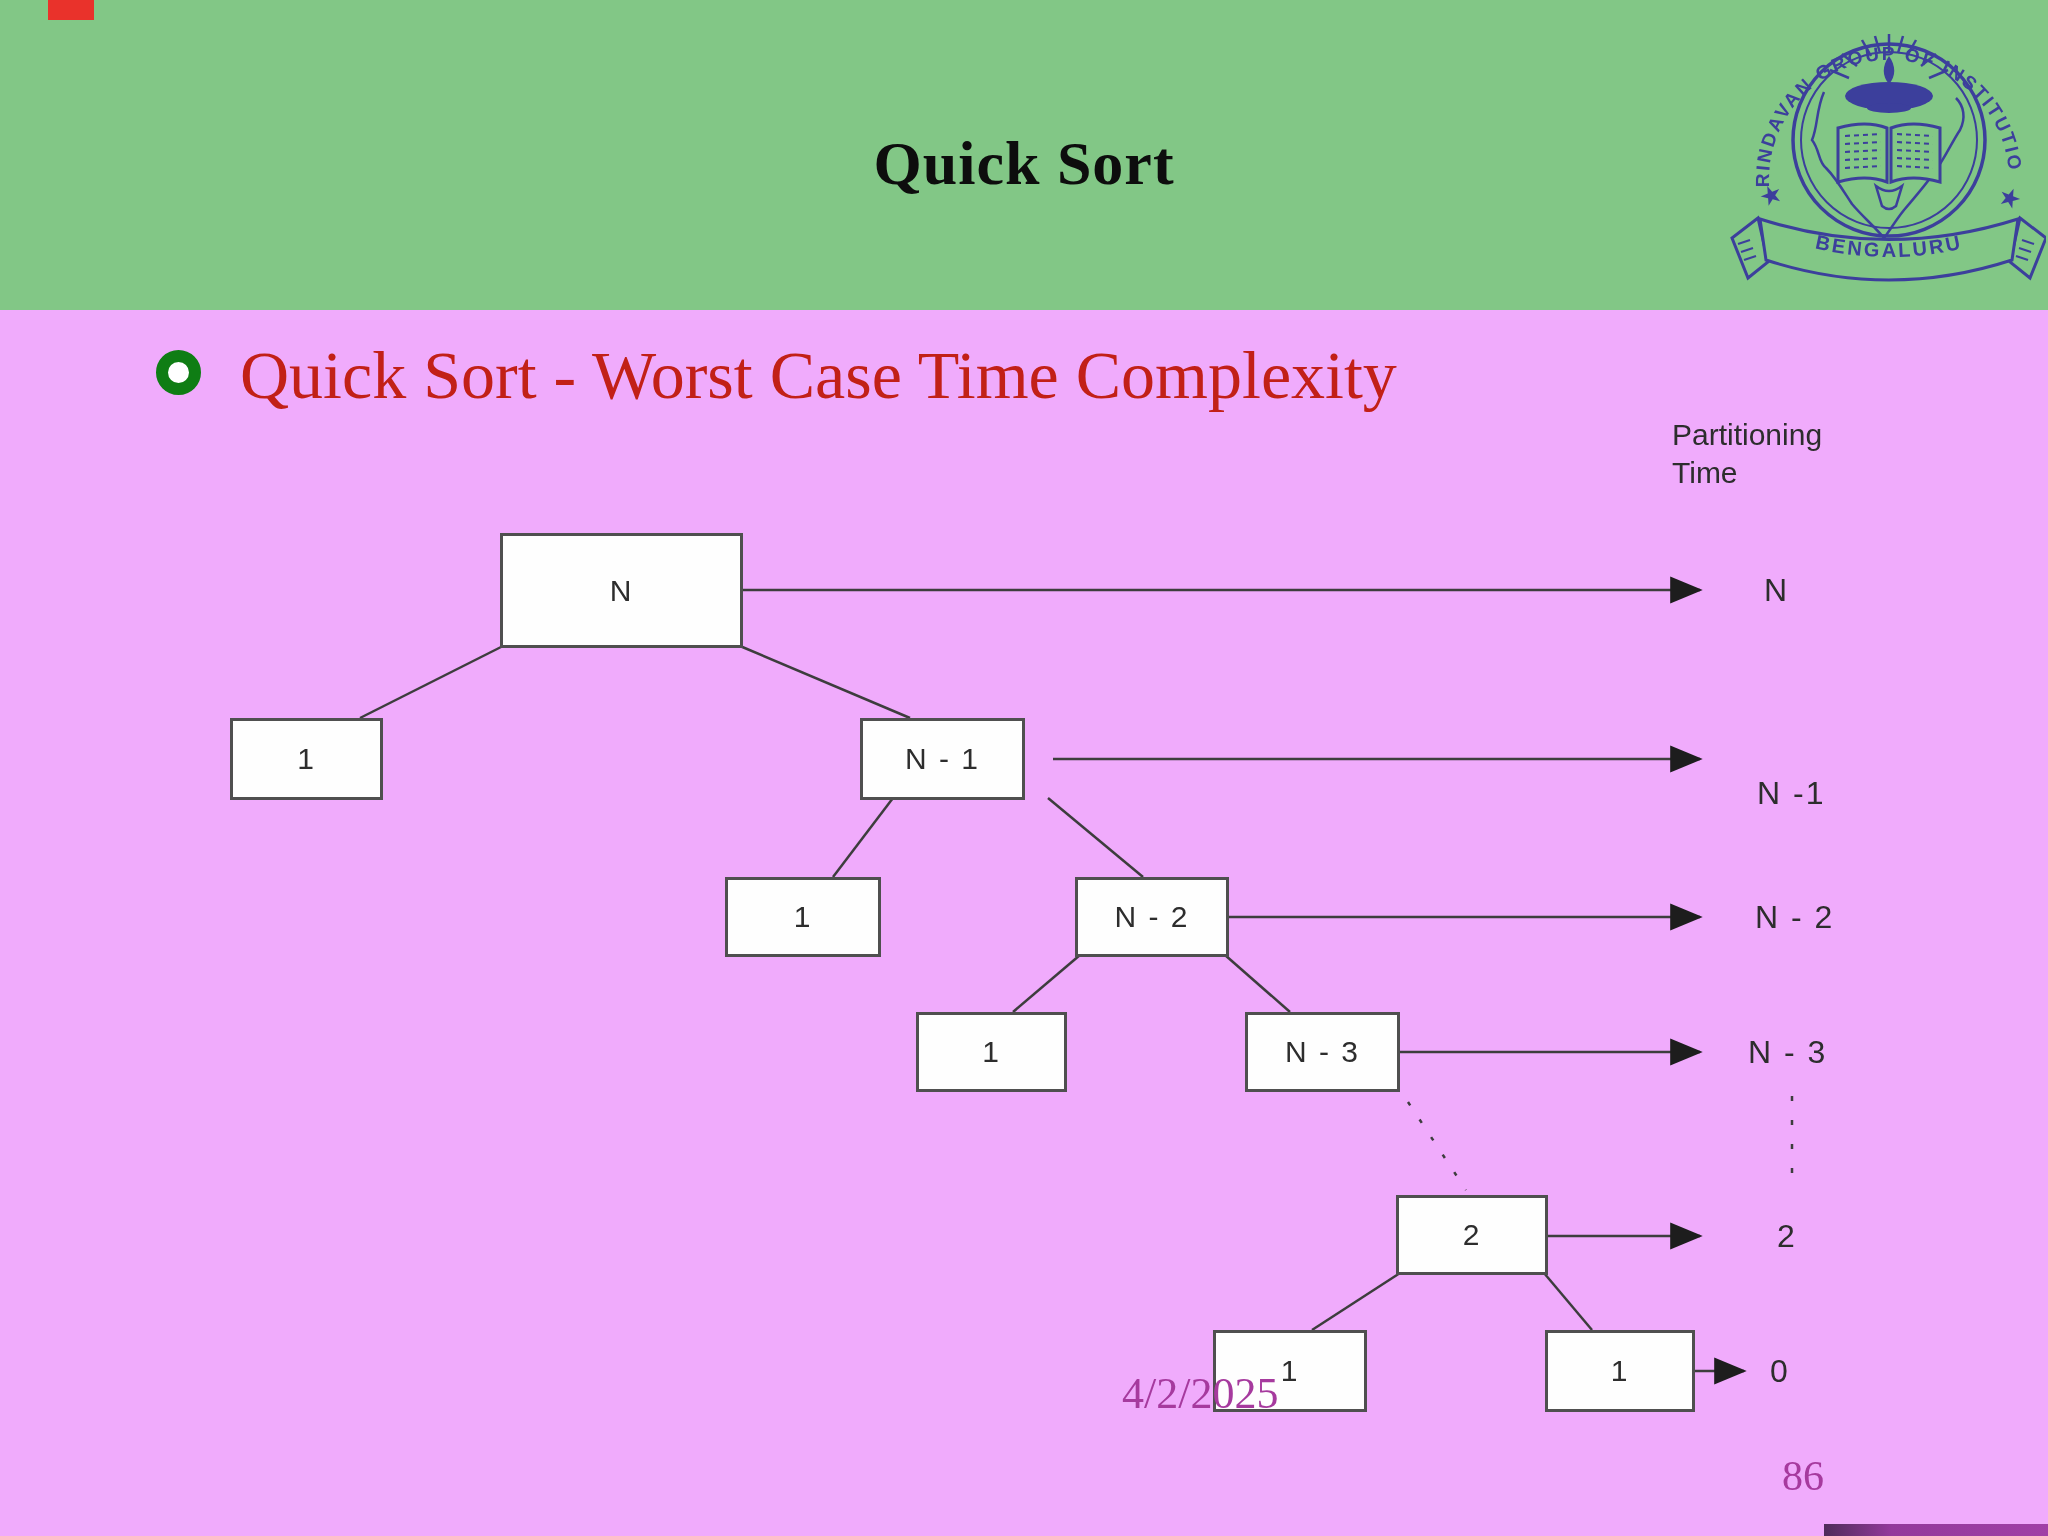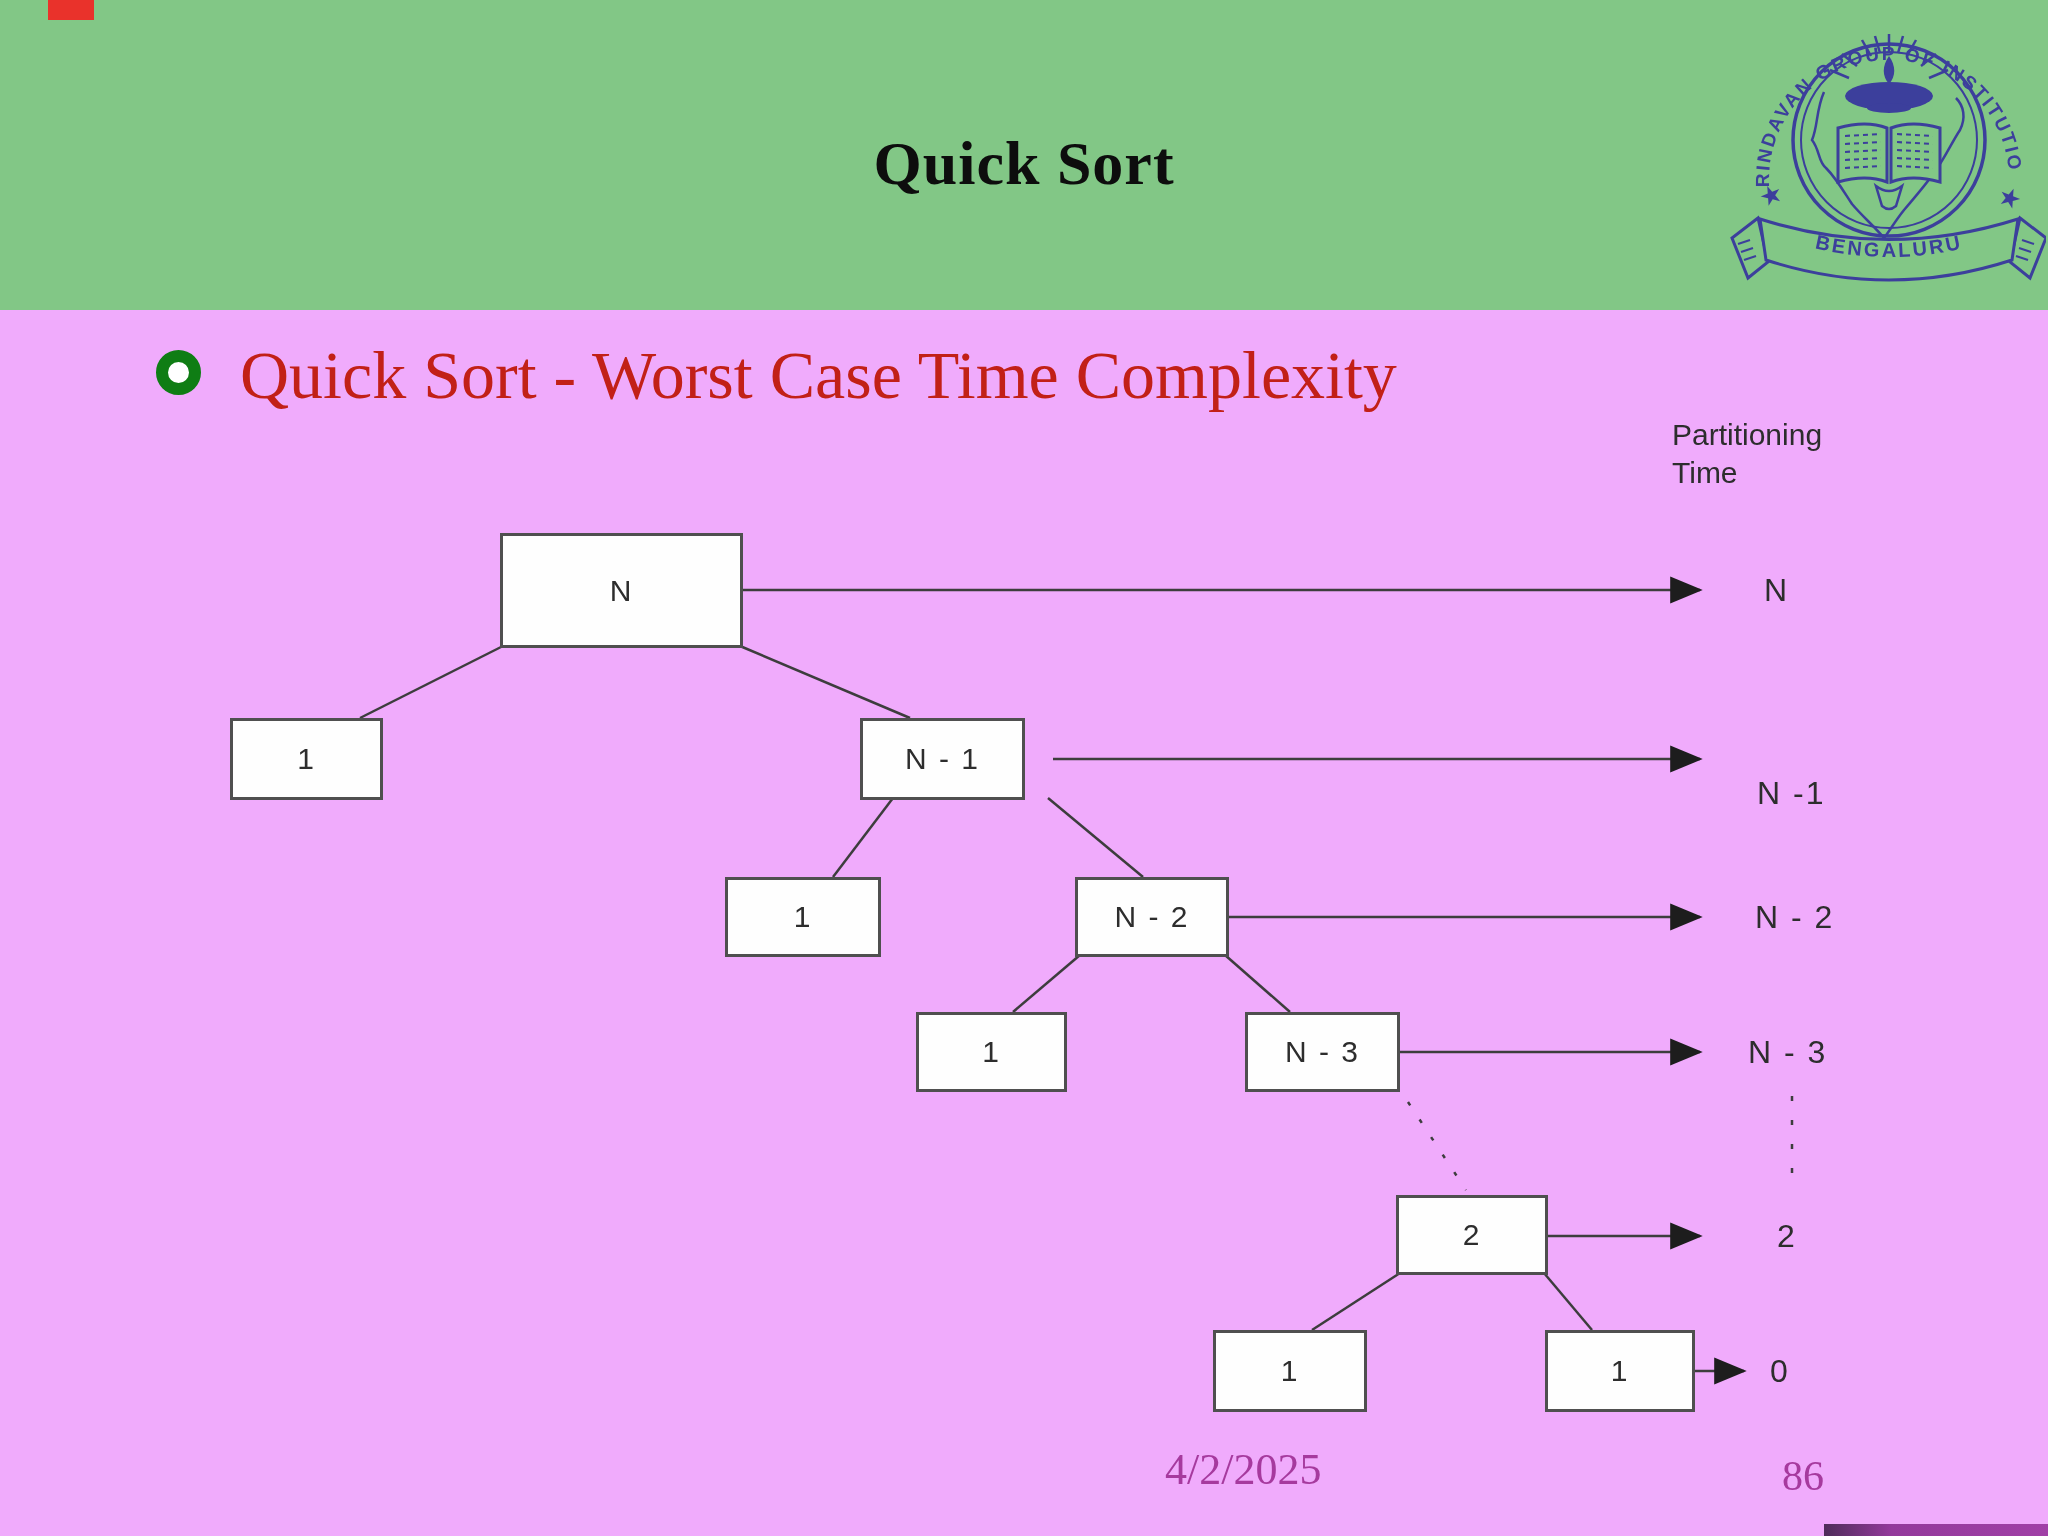--- a/index.html
+++ b/index.html
@@ -38,21 +38,21 @@
   }
   .pt-label {
     position:absolute; transform:translateY(-50%); font-size:32px; color:#2d2d2d;
     letter-spacing:2px; white-space:nowrap;
   }
   
   .footer-author, .footer-date, .footer-page {
     position:absolute; font-family:"Liberation Serif", serif; font-size:44px; color:#a63a9e; white-space:nowrap;
   }
   .footer-author { left:199px;  top:1444px; }
-  .footer-date   { left:1122px; top:1444px;margin-left:43px; }
+  .footer-date   { left:1122px; top:1368px; }
   .footer-page   { left:1782px; top:1452px; font-size:42px; }
   .bottom-bar {
     position:absolute; left:1824px; top:1524px; width:224px; height:12px;
     background:linear-gradient(to right,#4e2c59,#93399b 30%,#a040a6);
   }
 </style>
 </head>
 <body>
 
 <div class="slide">

